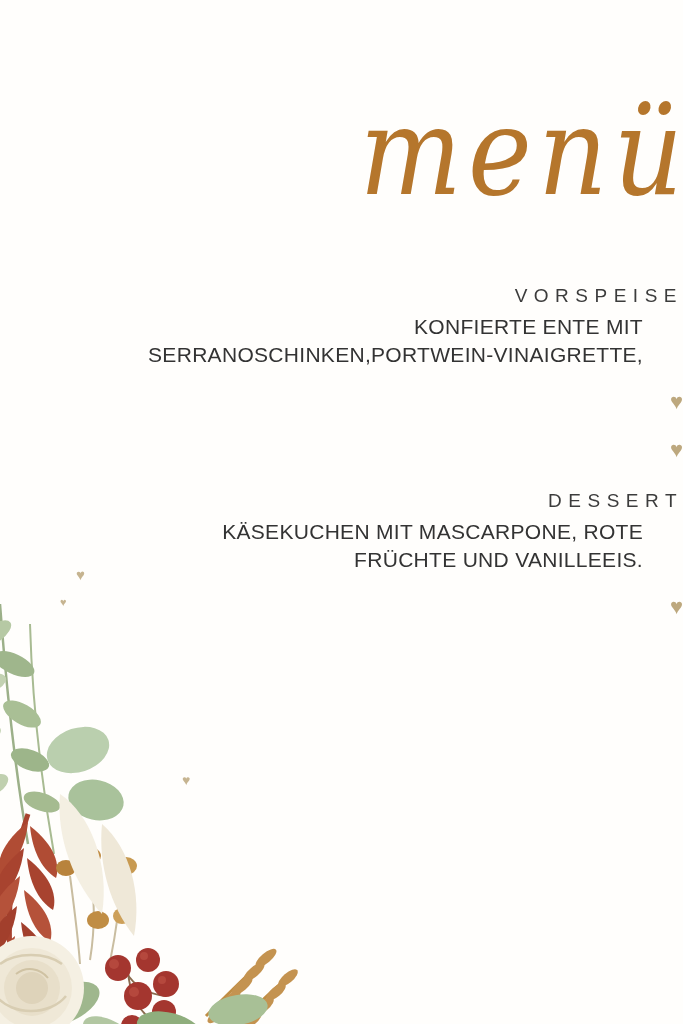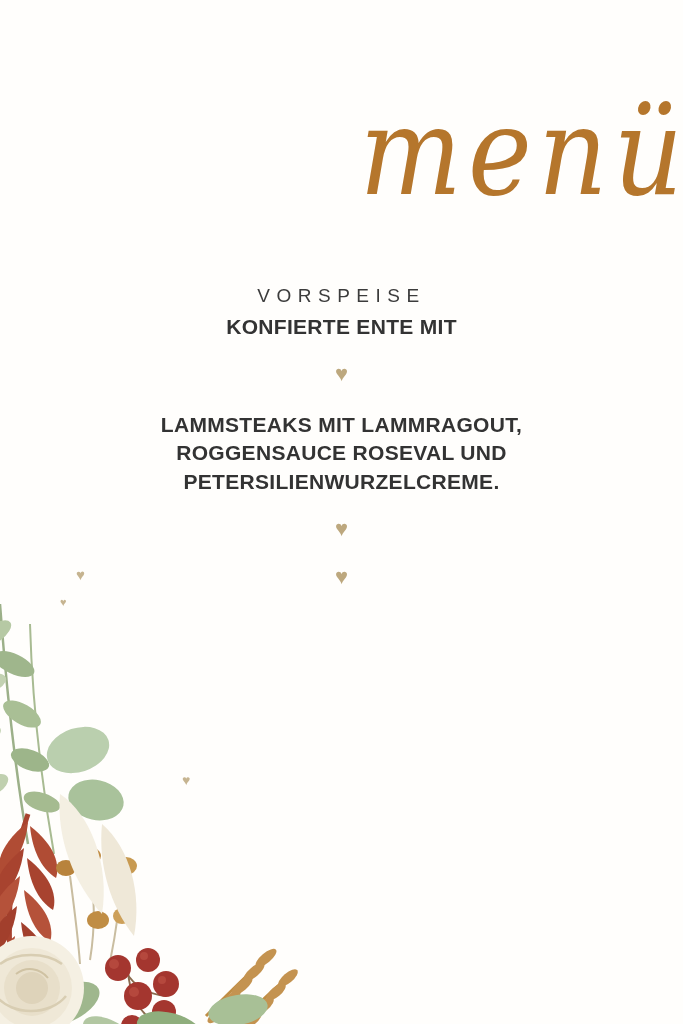--- a/index.html
+++ b/index.html
@@ -43,21 +43,21 @@
     transform: scaleY(1.12);
     text-transform: lowercase;
   }
 
   
   .courses {
     position: absolute;
     top: 282px;
     left: 0;
     width: 683px;
-    text-align: center;
+    text-align: right;
   }
   .course {
     margin: 0 0 6px 0;
   }
   .course-label {
     font-family: "Liberation Sans", sans-serif;
     font-size: 19px;
     letter-spacing: 6.5px;
     color: #3c3c3c;
     text-transform: uppercase;
@@ -65,21 +65,20 @@
     margin-bottom: 2px;
   }
   .course-desc {
     font-family: "Liberation Sans", sans-serif;
     font-size: 21px;
     letter-spacing: 0.3px;
     color: #333333;
     line-height: 1.35;
     text-transform: uppercase;
     padding: 0 40px;
-    font-weight: bold;
   }
   .course-desc div {
     white-space: nowrap;
   }
 
   .divider {
     margin: 22px 0 26px 0;
     line-height: 1;
   }
   .heart {
@@ -115,39 +114,42 @@
   <div class="title-wrap">
     <div class="menu-title">menü</div>
   </div>
 
   <div class="courses">
 
     <div class="course">
       <div class="course-label">VORSPEISE</div>
       <div class="course-desc">
         <div>KONFIERTE ENTE MIT</div>
+        <div>SERRANOSCHINKEN,PORTWEIN-VINAIGRETTE,</div>
       </div>
     </div>
 
     <div class="divider">
       <span class="heart">♥</span>
     </div>
 
     <div class="course">
-      <div class="course-desc">
-        <div>LAMMSTEAKS MIT LAMMRAGOUT,</div>
-        <div>ROGGENSAUCE ROSEVAL UND</div>
-        <div>PETERSILIENWURZELCREME.</div>
-      </div>
     </div>
 
     <div class="divider">
       <span class="heart">♥</span>
     </div>
 
+    <div class="course">
+      <div class="course-label">DESSERT</div>
+      <div class="course-desc">
+        <div>KÄSEKUCHEN MIT MASCARPONE, ROTE</div>
+        <div>FRÜCHTE UND VANILLEEIS.</div>
+      </div>
+    </div>
 
     <div class="divider">
       <span class="heart">♥</span>
     </div>
 
   </div>
 
   <span class="mini-heart mh1">♥</span>
   <span class="mini-heart mh2">♥</span>
   <span class="mini-heart mh3">♥</span>

